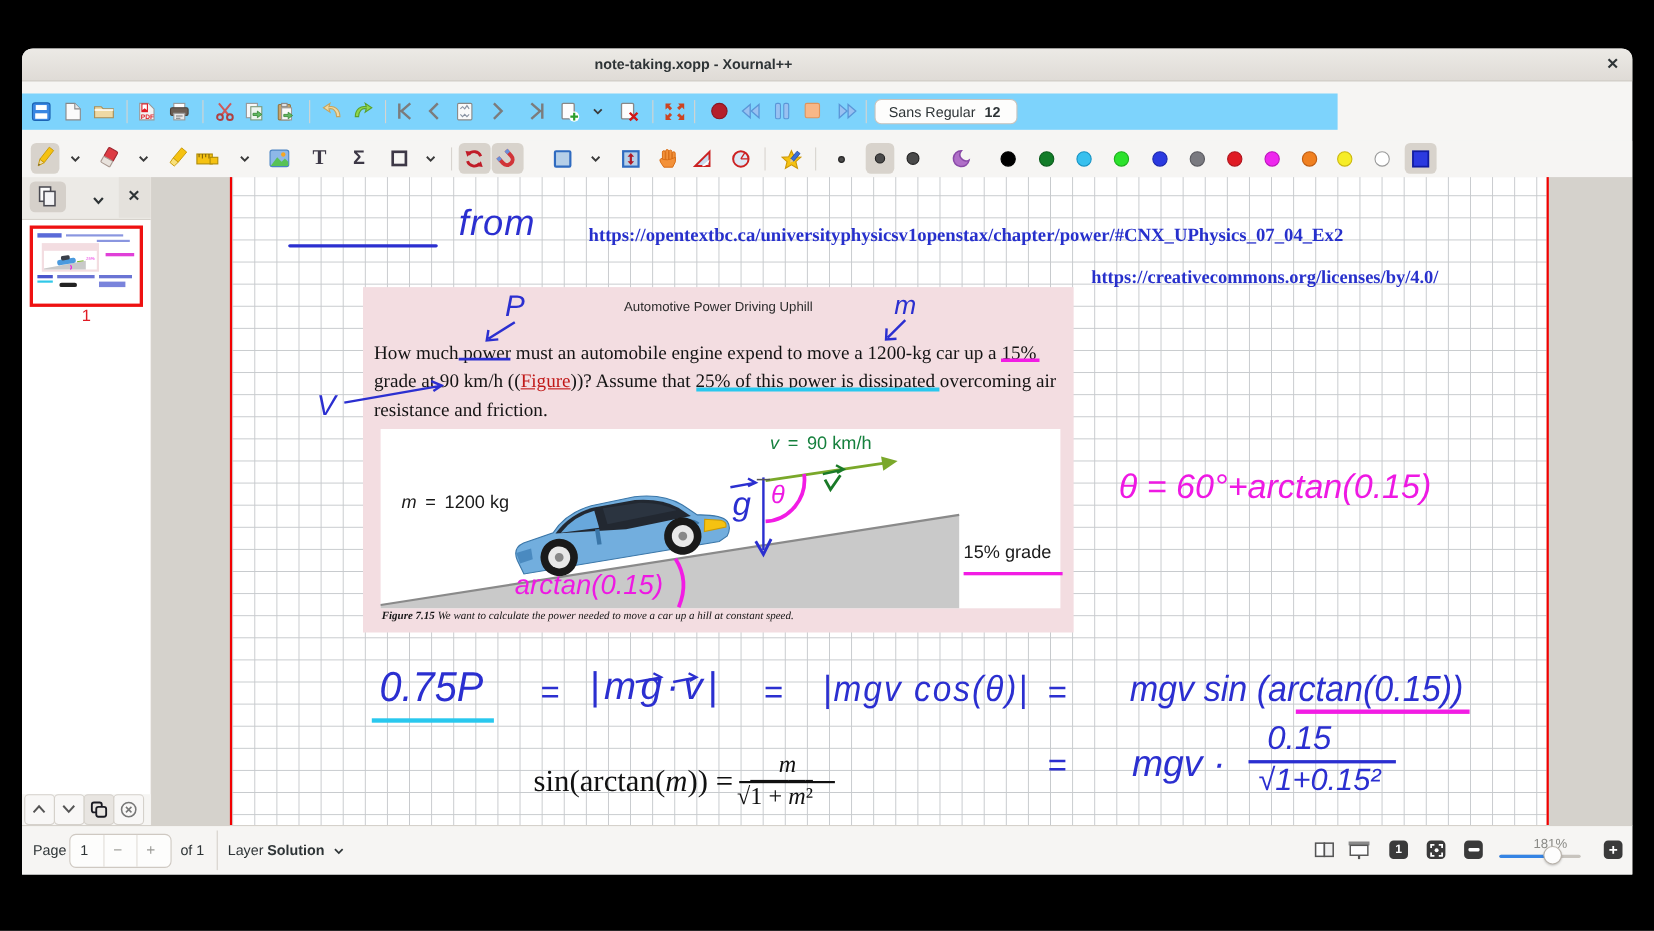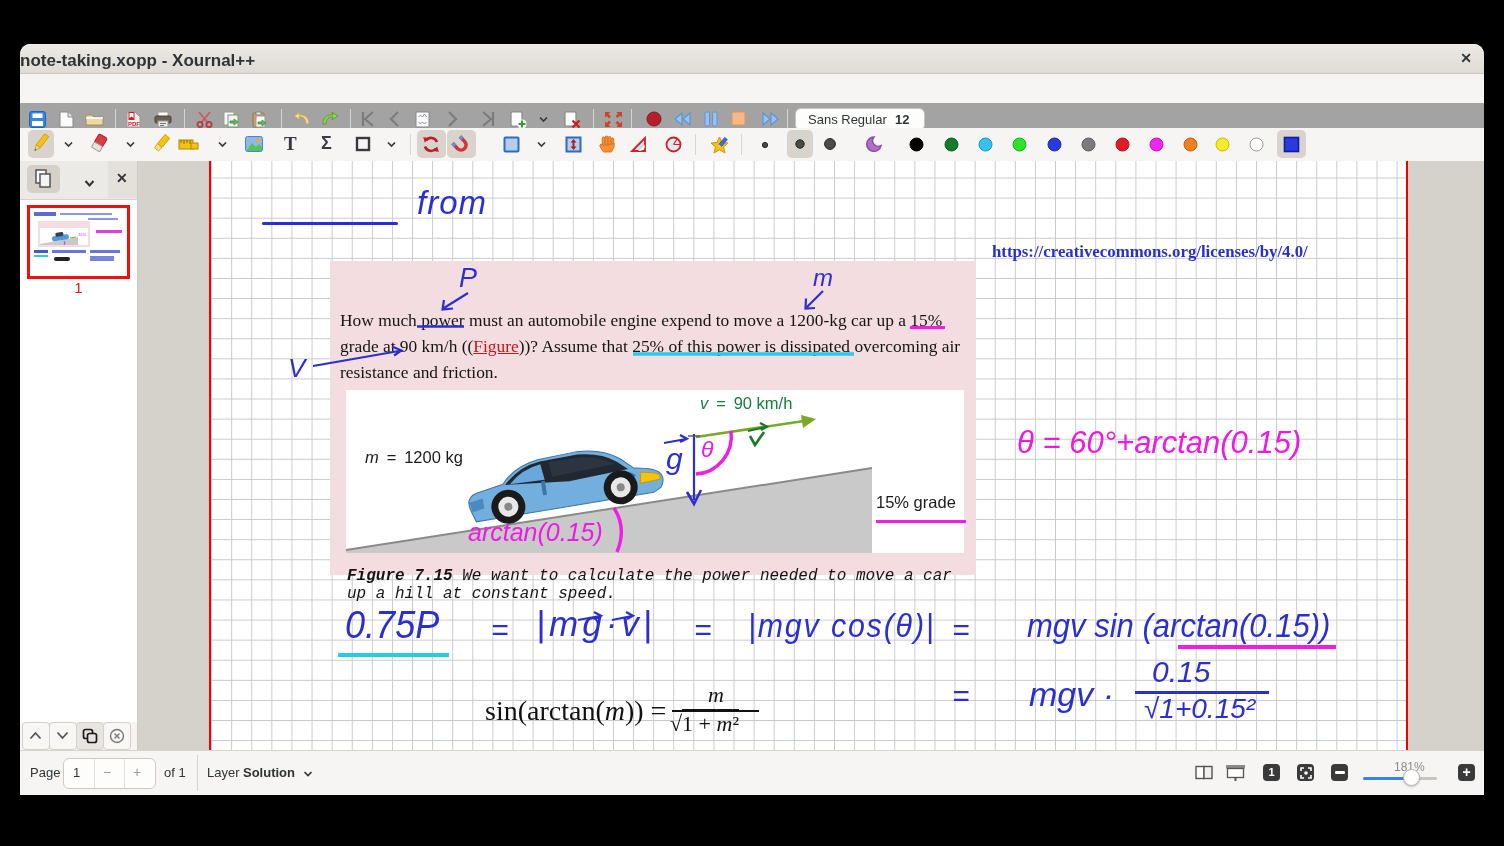--- a/index.html
+++ b/index.html
@@ -1,28 +1,28 @@
 <!DOCTYPE html>
 <html><head><meta charset="utf-8"><style>
 html,body{margin:0;padding:0;background:#000;width:1504px;height:846px;overflow:hidden;
   font-family:"Liberation Sans",sans-serif;}
 #win{position:absolute;left:20px;top:44px;width:1464px;height:751px;background:#f6f5f3;
   border-radius:10px 10px 0 0;overflow:hidden;}
 .abs{position:absolute;}
 
 #titlebar{position:absolute;left:0;top:0;width:1464px;height:29px;
   background:linear-gradient(#eceae6,#dfdbd6);border-bottom:1px solid #c9c3bc;}
-#title{position:absolute;left:0;top:7px;width:1221px;font-weight:bold;
-  font-size:17px;color:#2e3436;}
+#title{position:absolute;left:0;top:7px;width:1221px;text-align:center;font-weight:bold;
+  font-size:13px;color:#2e3436;}
 #closex{position:absolute;right:12px;top:6px;font-size:14px;font-weight:bold;color:#2e3436;}
 
 #menubar{position:absolute;left:0;top:30px;width:1464px;height:21px;background:#f6f5f3;}
 #menubar span{position:absolute;top:3px;font-size:13px;color:#2e3436;}
 
-#tb1{position:absolute;left:0;top:59px;width:1464px;height:33px;background:#a3a3a3;}
+#tb1{position:absolute;left:0;top:41px;width:1196px;height:33px;background:#7dd3fc;}
 #tb2{position:absolute;left:0;top:84px;width:1464px;height:33px;background:#f6f5f3;}
 .sep{position:absolute;top:6px;width:1px;height:21px;background:#d8d4cf;}
 .ic{position:absolute;top:8px;}
 .selbg{position:absolute;top:2px;height:28px;background:#d8d3cc;border-radius:5px;}
 .chev{position:absolute;top:13px;width:8px;height:8px;}
 .chev svg{display:block}
 
 #statusbar{position:absolute;left:0;top:706px;width:1464px;height:45px;background:#f6f5f3;
   border-top:1px solid #d5d1cb;}
 
@@ -321,23 +321,25 @@
       </svg>
 <div class="selbg" style="left:1257px;width:29px"></div>
 <svg class="ic" style="left:1263px;top:8px" width="17" height="17">
         <rect x="1.5" y="1.5" width="14" height="14" fill="#2b3ae0" stroke="#101ca0" stroke-width="1.6"></rect>
       </svg>
 </div>
 <div id="canvas">
 <div id="page">
 <div class="abs hw" style="left:206px;top:23px;font-size:33px;letter-spacing:1px;">from</div>
 <div class="abs" style="left:51px;top:61px;width:136px;height:3px;background:#2b2fd0;border-radius:2px"></div>
+<div class="abs" style="left:324px;top:43px;font-family:'Liberation Serif',serif;font-weight:bold;font-size:17px;color:#2730cc;white-space:nowrap">https://opentextbc.ca/universityphysicsv1openstax/chapter/power/#CNX_UPhysics_07_04_Ex2</div>
 <div class="abs" style="left:781px;top:81px;font-family:'Liberation Serif',serif;font-weight:bold;font-size:16.8px;color:#2730cc;white-space:nowrap">https://creativecommons.org/licenses/by/4.0/</div>
 
 <div class="abs" style="left:119px;top:100px;width:646px;height:314px;background:#f3dde1;">
+<div class="abs" style="left:0;top:11px;width:646px;text-align:center;font-size:12px;color:#2c2c2c;">Automotive Power Driving Uphill</div>
 <div class="abs" style="left:10px;top:46px;font-family:'Liberation Serif',serif;font-size:17.4px;line-height:26px;color:#141414;white-space:nowrap;">How much power must an automobile engine expend to move a 1200-kg car up a 15%<br>grade at 90 km/h ((<span style="color:#c01818;text-decoration:underline">Figure</span>))? Assume that 25% of this power is dissipated overcoming air<br>resistance and friction.</div>
 
 <div class="abs" style="left:16px;top:129px;width:618px;height:163px;background:#fff;">
 <svg class="abs" style="left:0;top:0" width="618" height="163">
 <path d="M0 160 L526 78 L526 163 L0 163 z" fill="#c9c9c9"></path>
 <path d="M0 160 L526 78" stroke="#8a8a8a" stroke-width="2" fill="none"></path>
 
 <g transform="rotate(-8.8 218 97)">
 <path d="M122 105 q-3 -12 8 -15 l28 -5 q14 -16 38 -19 l40 -2 q26 1 42 14 l12 11 q22 3 26 10 q3 6 -2 13 l-8 4 l-180 2 z" fill="#72aede" stroke="#3a76a8" stroke-width="1"></path>
 <path d="M160 86 q16 -16 38 -18 l38 -1 q24 2 38 13 l10 9 l-60 3 z" fill="#222831"></path>
@@ -372,21 +374,21 @@
 <path d="M268 118 Q 281 138 271 162" stroke="#f21ce4" stroke-width="3.4" fill="none"></path>
 </svg>
 <div class="abs" style="left:19px;top:58px;font-size:16.5px;color:#1a1a1a"><i>m</i>  =  1200 kg</div>
 <div class="abs" style="left:354px;top:4px;font-size:16.5px;color:#15803d"><i>v</i>  =  90 km/h</div>
 <div class="abs hw" style="left:320px;top:52px;font-size:30px;">g</div>
 <div class="abs hw mag" style="left:355px;top:46px;font-size:23px;">θ</div>
 <div class="abs hw mag" style="left:122px;top:128px;font-size:25px;">arctan(0.15)</div>
 <div class="abs" style="left:530px;top:103px;font-size:16.5px;color:#1a1a1a">15% grade</div>
 <div class="abs" style="left:530px;top:130px;width:90px;height:3px;background:#f21ce4"></div>
 </div>
-<div class="abs" style="left:17px;top:306px;font-family:Liberation Mono, monospace;font-size:16px;color:#141414;font-style:italic"><b>Figure 7.15</b> We want to calculate the power needed to move a car up a hill at constant speed.</div>
+<div class="abs" style="left:17px;top:294px;font-family:Liberation Serif, serif;font-size:10px;color:#141414;font-style:italic"><b>Figure 7.15</b> We want to calculate the power needed to move a car up a hill at constant speed.</div>
 </div>
 
 <svg class="abs" style="left:0;top:0" width="1195" height="589">
 <g stroke="#2b2fd0" stroke-width="2.2" fill="none">
 <path d="M257 132 L233 147 M233 139 L231.5 148.5 L242 147.5"></path>
 <path d="M612 130 L596 146 M595 137.5 L594.5 147.5 L604 147"></path>
 <path d="M102 205 L188 190 M181 185.5 L190.5 189.5 L183 194.5"></path>
 </g>
 <path d="M206 165.5 h47" stroke="#2b2fd0" stroke-width="2.4"></path>
 <path d="M699 166.5 h35" stroke="#f21ce4" stroke-width="3"></path>

